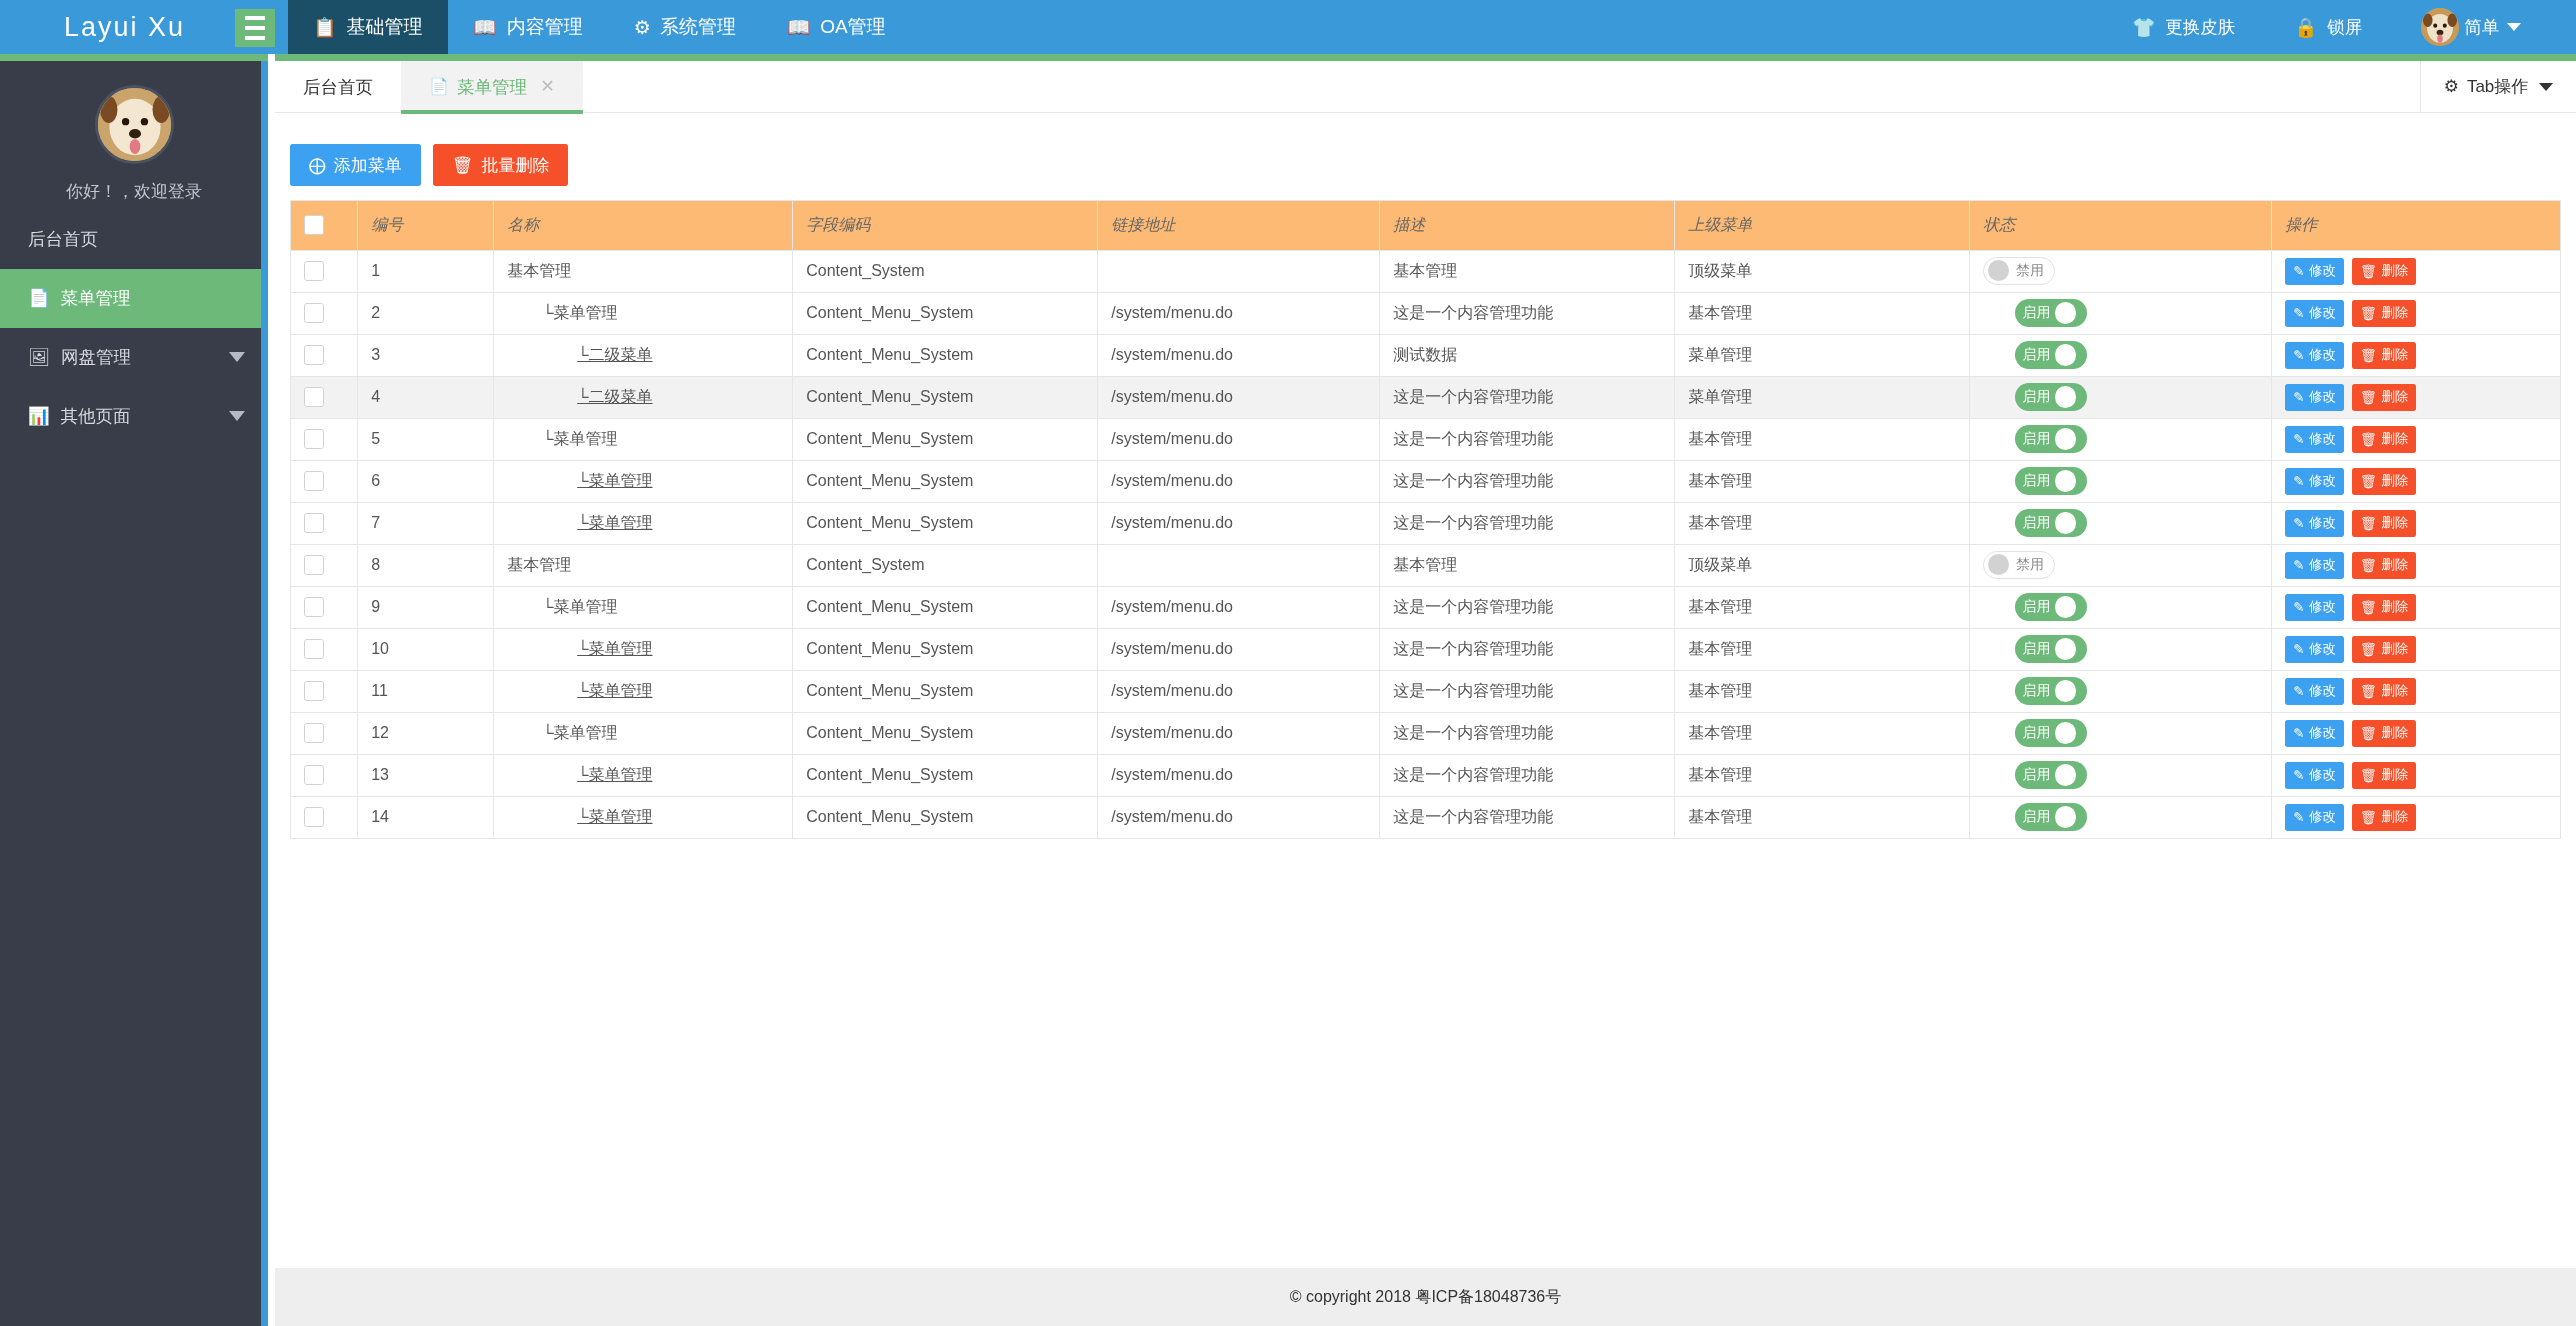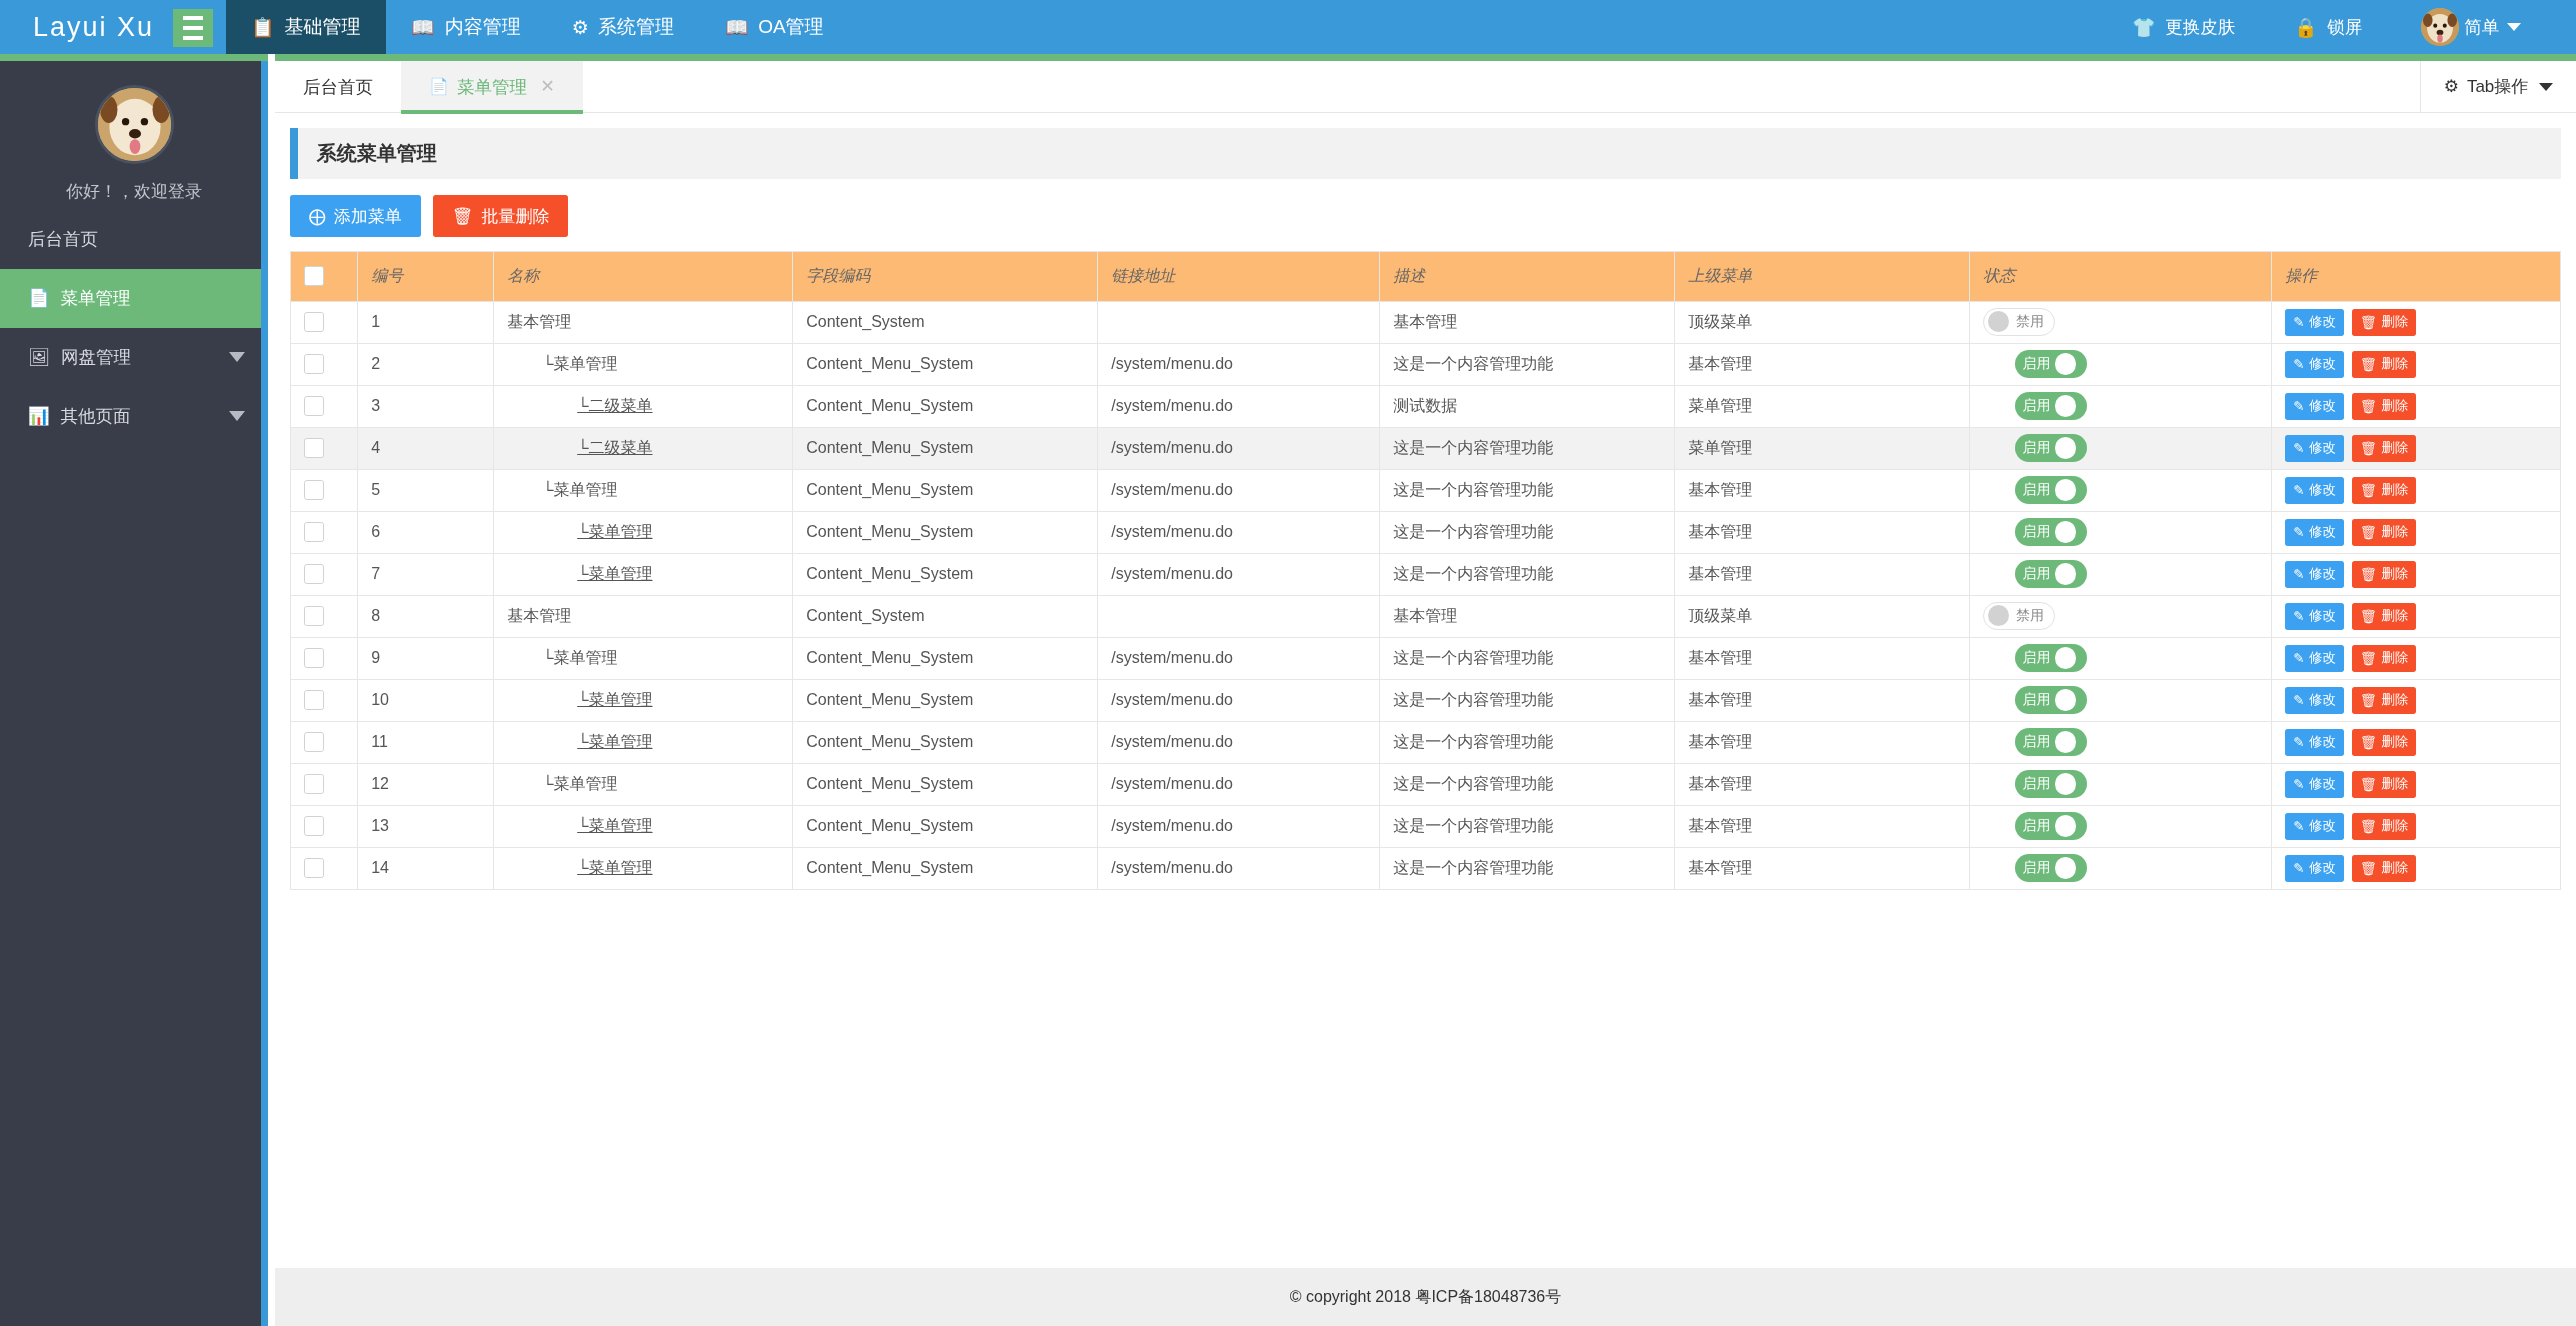--- a/index.html
+++ b/index.html
@@ -8,21 +8,21 @@
     font-family: "Liberation Sans", "DejaVu Sans", sans-serif;
     background: #ffffff; overflow: hidden;
   }
 
   
   .header {
     position: absolute; top: 0; left: 0; width: 2576px; height: 54px;
     background: #3a9ad9; display: flex; align-items: stretch;
   }
   .brand {
-    width: 226px; height: 54px; display: flex; align-items: center;
+    width: 288px; height: 54px; display: flex; align-items: center;
     justify-content: center; position: relative;
   }
   .brand-title {
     color: #fff; font-size: 27px; letter-spacing: 2px; font-weight: normal;
     margin-right: 39px;
   }
   .hamburger {
     position: absolute; right: 13.4px; top: 8.7px; width: 40px; height: 38px;
     background: #6cb97a; display: flex; flex-direction: column;
     align-items: center; justify-content: center; gap: 6px; cursor: pointer;
@@ -301,21 +301,20 @@
       <span class="tab-close">✕</span>
     </div>
     <div class="tab-ops">
       <span>⚙</span>
       <span>Tab操作</span>
       <span class="caret-down" style="border-top-color:#333;"></span>
     </div>
   </div>
 
   <div class="content">
-    <div class="page-title-bar">系统菜单管理</div>
 
     <div class="btn-row">
       <button class="btn btn-add">
         <span>⨁</span>
         <span>添加菜单</span>
       </button>
       <button class="btn btn-del">
         <span>🗑</span>
         <span>批量删除</span>
       </button>

